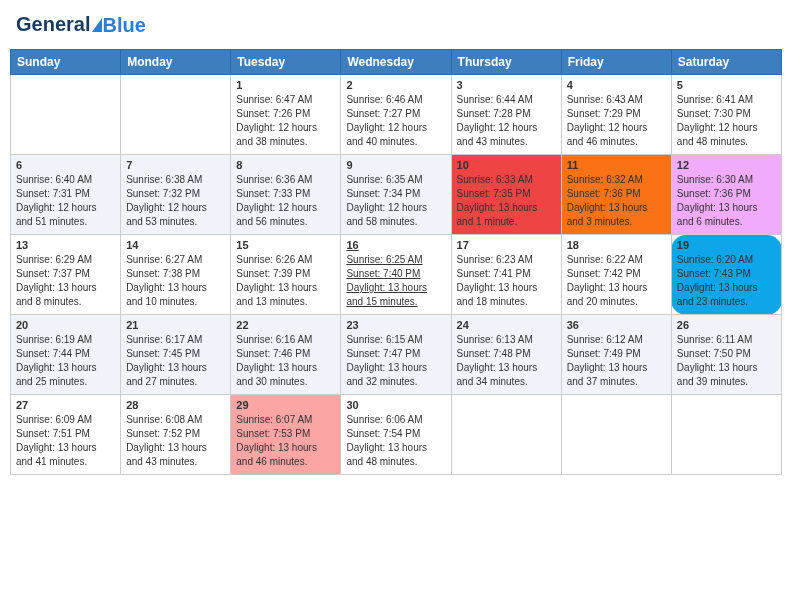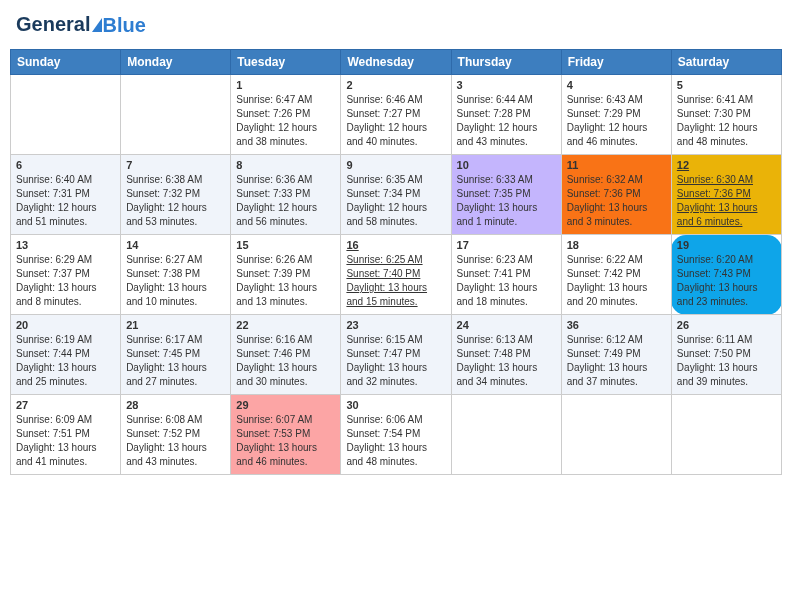--- a/index.html
+++ b/index.html
@@ -181,35 +181,35 @@
 Daylight: 12 hours
 and 56 minutes.</div>
         </td>
         <td style="background: rgb(240, 244, 250);">
           <span class="day-num">9</span>
           <div class="day-info" style="white-space: pre-line;">Sunrise: 6:35 AM
 Sunset: 7:34 PM
 Daylight: 12 hours
 and 58 minutes.</div>
         </td>
-        <td style="background: #c4b5fd;">
+        <td style="background: #ef4444;">
           <span class="day-num">10</span>
           <div class="day-info" style="white-space: pre-line;">Sunrise: 6:33 AM
 Sunset: 7:35 PM
 Daylight: 13 hours
 and 1 minute.</div>
         </td>
         <td style="background: #f97316;">
           <span class="day-num">11</span>
           <div class="day-info" style="white-space: pre-line;">Sunrise: 6:32 AM
 Sunset: 7:36 PM
 Daylight: 13 hours
 and 3 minutes.</div>
         </td>
-        <td style="background: #eab308; text-decoration: underline;">
+        <td style="background: #f0abfc;">
           <span class="day-num">12</span>
           <div class="day-info" style="white-space: pre-line;">Sunrise: 6:30 AM
 Sunset: 7:36 PM
 Daylight: 13 hours
 and 6 minutes.</div>
         </td>
       </tr>
       <tr>
         <td style="background: rgb(255, 255, 255);">
           <span class="day-num">13</span>

